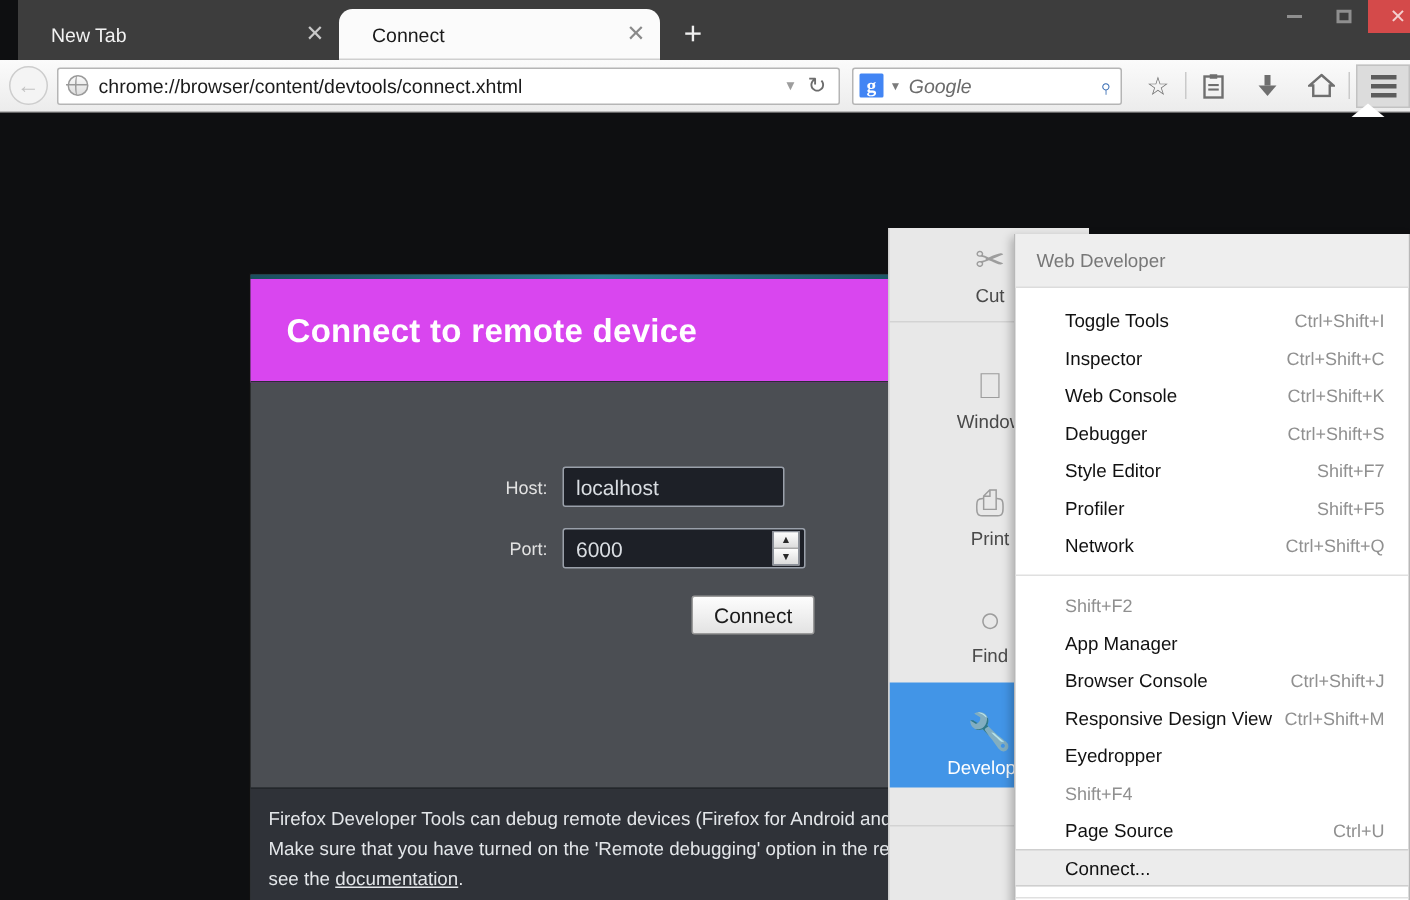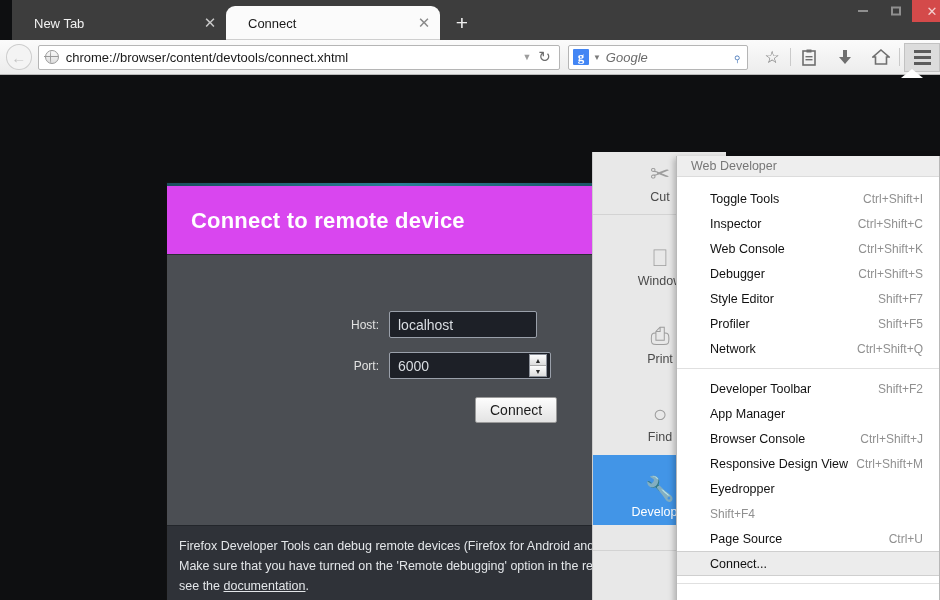--- a/index.html
+++ b/index.html
@@ -125,21 +125,21 @@
     position: absolute; left: 167px; top: 107px; width: 520px;
     background: #4b4e53;
     box-shadow: 0 0 0 1px #111;
   }
   .dialog-accent { height: 3px; background: linear-gradient(90deg,#1b4e5e,#2a7f96 45%,#16404f); }
   .dialog-head {
     background: #d946ef; padding: 22px 24px 20px 24px;
     border-bottom: 1px solid #2b2e34;
   }
   .dialog-title { color: #fff; font-size: 22px; font-weight: bold; letter-spacing: .2px; }
-  .dialog-body { padding: 56px 0 30px 18px; min-height: 270px; }
+  .dialog-body { padding: 56px 0 30px 4px; min-height: 270px; }
   .form-row { display: flex; align-items: center; justify-content: flex-start; margin-bottom: 14px; padding-left: 148px; }
   .form-label { width: 46px; text-align: right; color: #e2e2e2; font-size: 12px; margin-right: 10px; }
   .field {
     background: #1d2027; border: 1px solid #9aa0aa; border-radius: 2px;
     height: 27px; display: flex; align-items: center;
     color: #d9dde2; font-size: 14px; padding: 0 8px;
   }
   .field.host { width: 148px; text-align: center; }
   .field.port { width: 162px; padding-right: 0; }
   .port-val { flex: 1; }
@@ -181,21 +181,21 @@
   .fxchev { position: absolute; right: 7px; top: 28px; color: #fff; font-size: 14px; }
   .fxline { position: absolute; left: 0; width: 134px; height: 1px; background: #d3d3d3; }
 
   
   .submenu {
     position: absolute; left: 676px; top: 80px; width: 264px; height: 520px;
     background: #fff; border: 1px solid #b8b8b8; border-top: none;
     box-shadow: -2px 2px 6px rgba(0,0,0,.25); z-index: 50;
   }
   .sm-head {
-    background: #eeeeee; height: 21px; display: flex; align-items: center;
+    background: #eeeeee; height: 36px; display: flex; align-items: center;
     padding-left: 14px; color: #777; font-size: 12.5px;
     border-bottom: 1px solid #dcdcdc;
   }
   .sm-item {
     height: 25px; display: flex; align-items: center;
     padding: 0 16px 0 33px; font-size: 12.5px; color: #111;
   }
   .sm-item .sm-label { flex: 1; white-space: nowrap; }
   .sm-item .sm-key { color: #909090; font-size: 12px; white-space: nowrap; }
   .sm-item.hl { background: #ececec; border: 1px solid #cfcfcf; border-left: none; border-right: none; }
@@ -387,21 +387,20 @@
         <div class="sm-item">
           <span class="sm-label">Network</span>
           <span class="sm-key">Ctrl+Shift+Q</span>
         </div>
       </div>
 
       <div class="sm-sep"></div>
 
       <div>
         <div class="sm-item">
-          <span class="sm-label">Developer Toolbar</span>
           <span class="sm-key">Shift+F2</span>
         </div>
         <div class="sm-item">
           <span class="sm-label">App Manager</span>
           <span class="sm-key"></span>
         </div>
         <div class="sm-item">
           <span class="sm-label">Browser Console</span>
           <span class="sm-key">Ctrl+Shift+J</span>
         </div>

